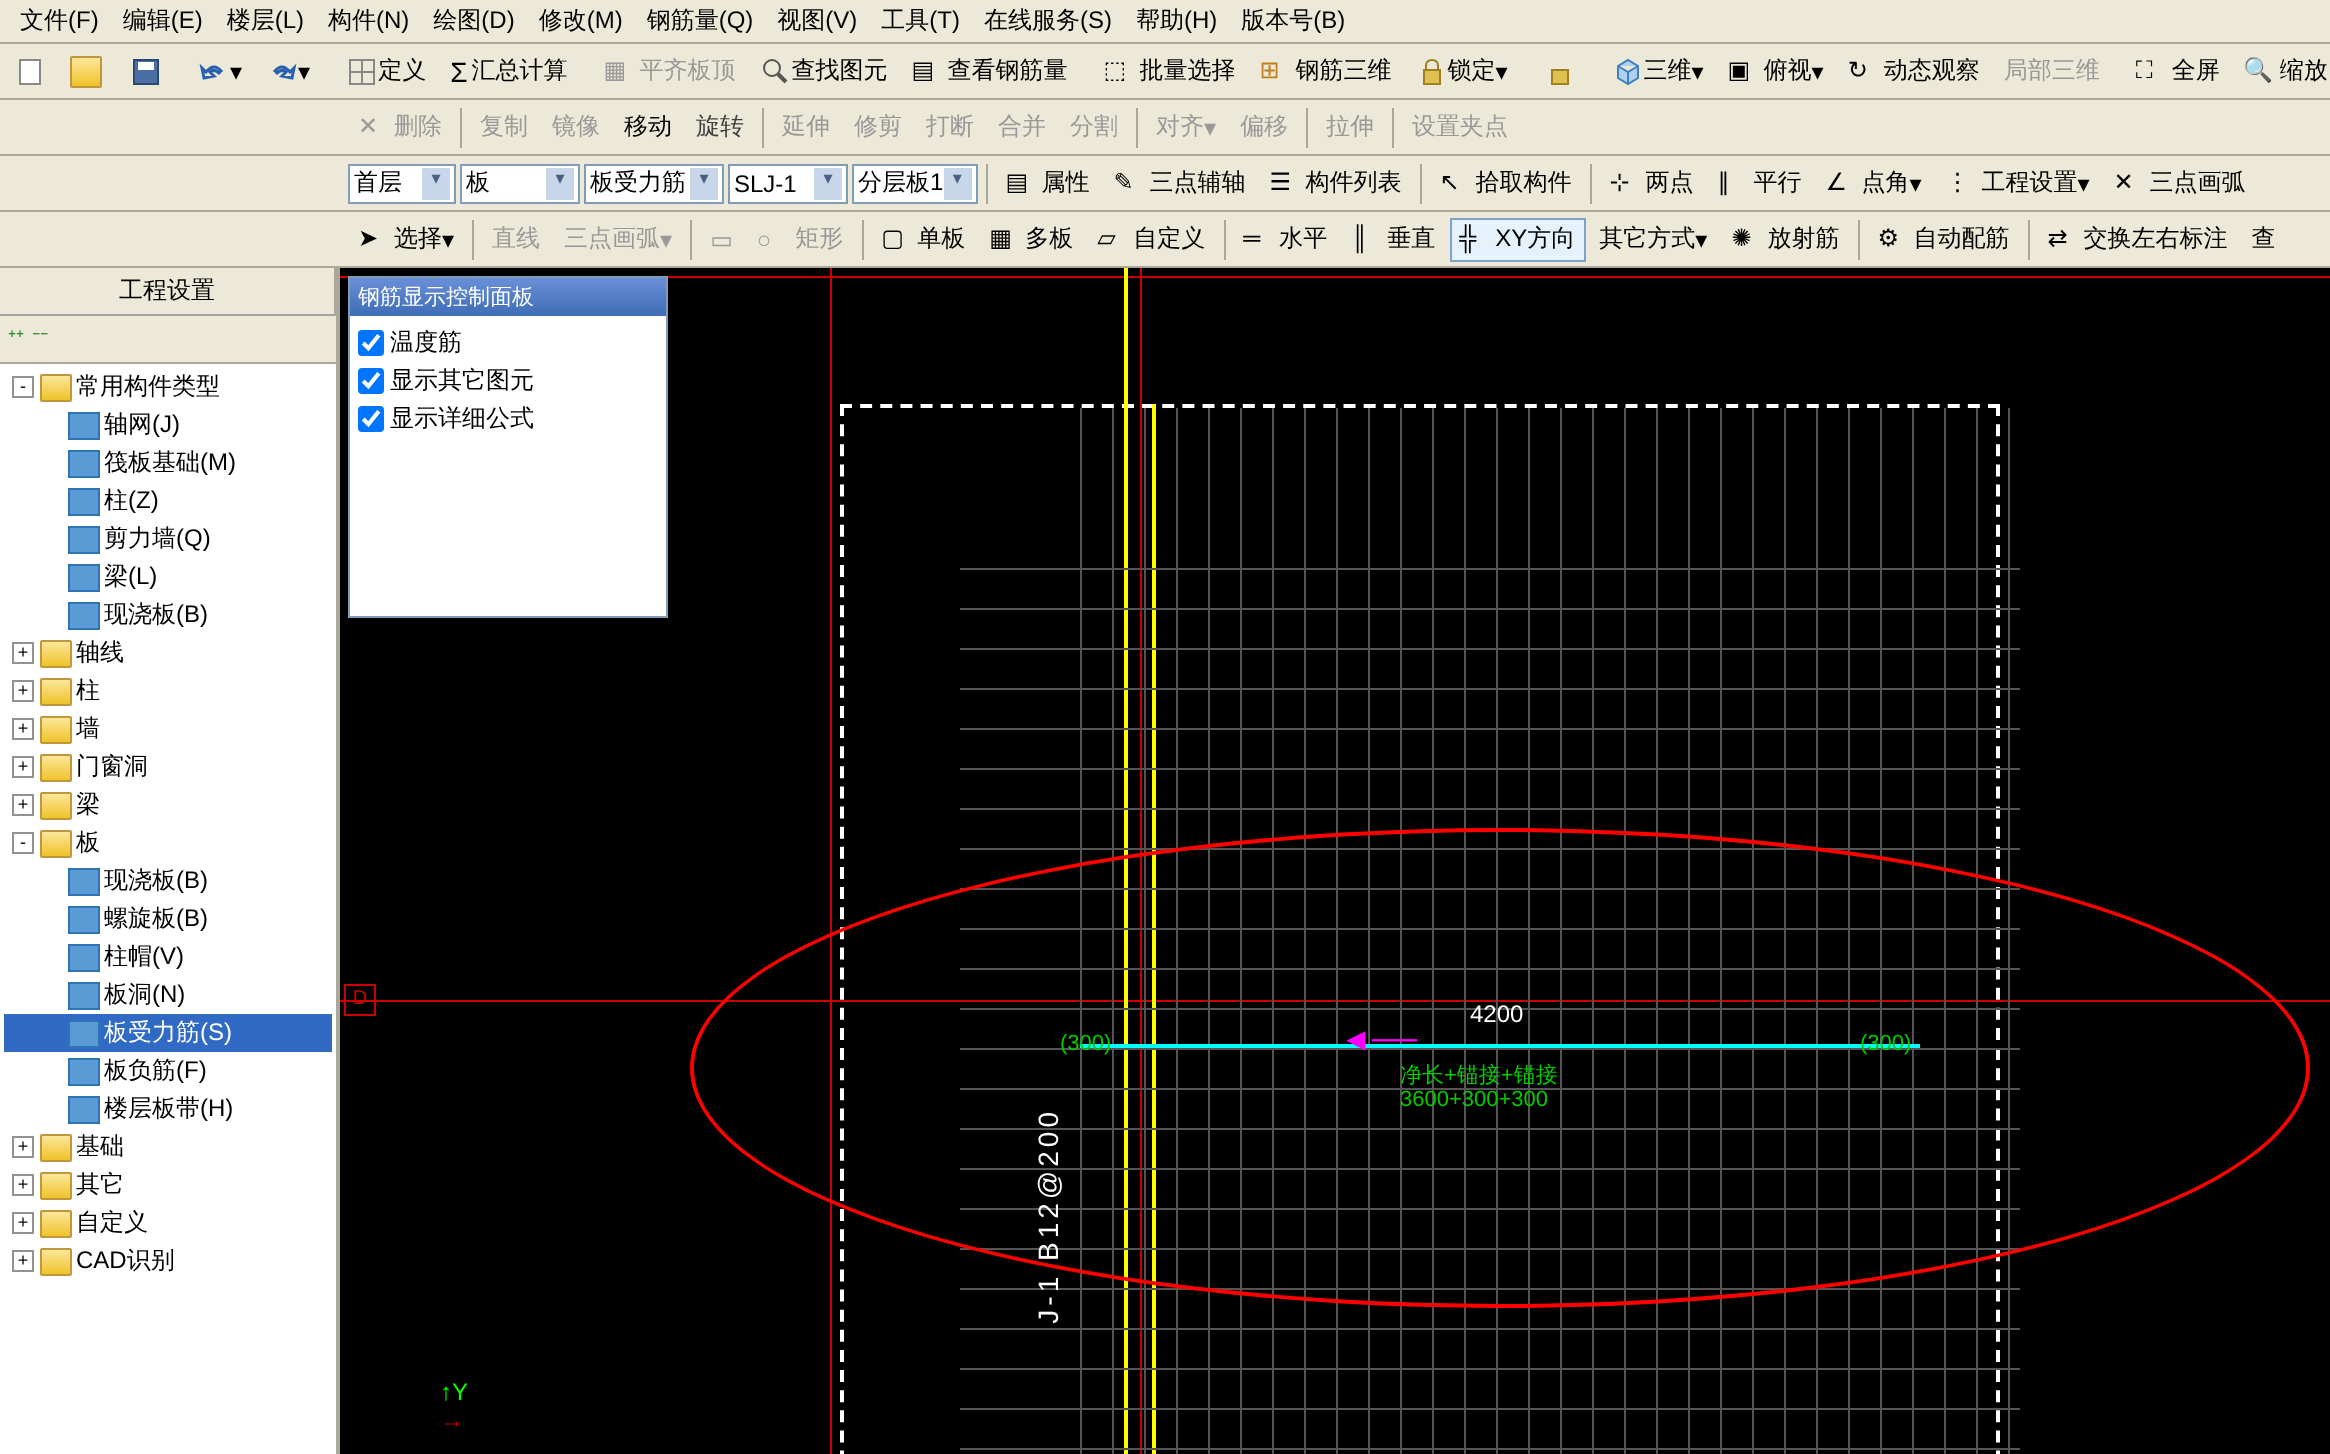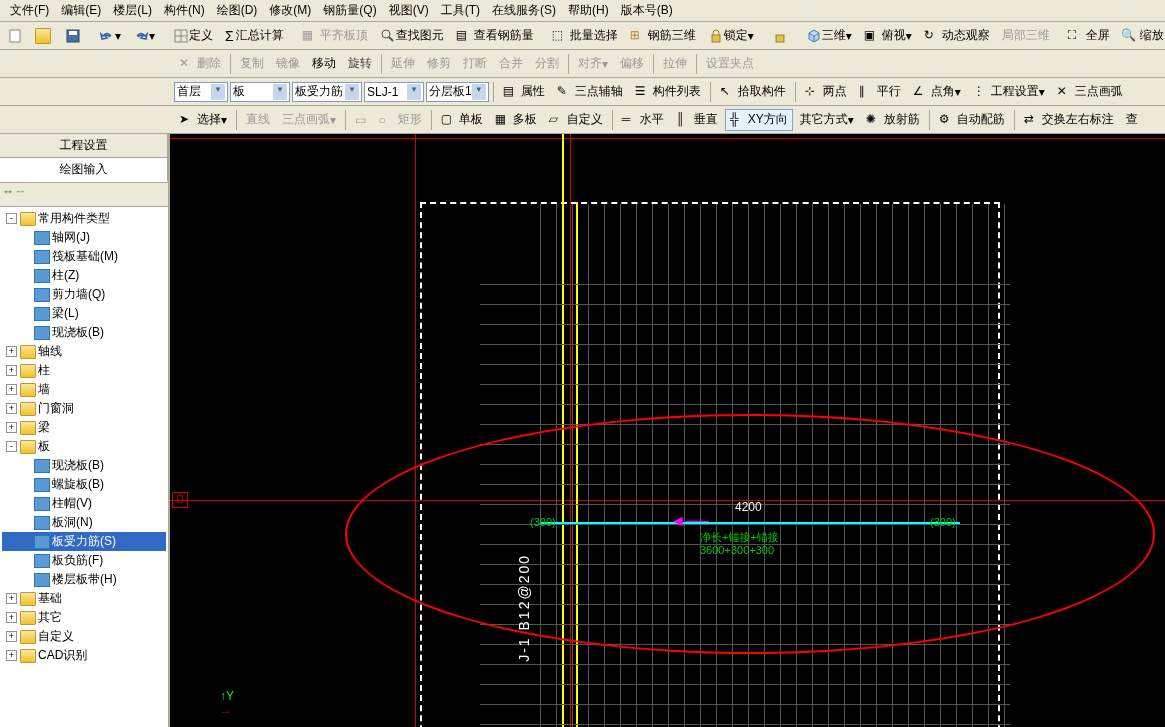--- a/index.html
+++ b/index.html
@@ -327,23 +327,20 @@
   <div class="tbtn">
       <span>查</span>
     </div>
 </div>
 
 <div class="layout">
 
   <div class="sidebar">
     <div class="tabrow">
       <div class="tab">工程设置</div>
-    </div>
-    <div class="tabrow2">
-      <div class="tab active">绘图输入</div>
     </div>
     <div class="iconrow">
       <span style="color:#2a8a2a">⁺⁺</span>
       <span style="color:#2a8a2a">⁻⁻</span>
     </div>
     <div class="tree" id="tree">
         <div class="tnode l1">
           <span class="exp">-</span>
           <span class="tico folder"></span>
           <span>常用构件类型</span>
@@ -548,14 +545,22 @@
 
     <div class="white-txt" style="left:346px;top:420px;writing-mode:vertical-rl;transform:rotate(180deg);letter-spacing:2px;font-size:14px">J-1 B12@200</div>
 
     <div class="ellipse" style="left:175px;top:280px;width:810px;height:240px"></div>
 
     <div class="coord-arrow" style="left:50px;bottom:10px">
       <span style="color:#0f0">↑</span><span style="color:#0f0">Y</span><br>
       <span style="color:#c00">→</span>
     </div>
 
+    <div class="panel">
+      <div class="ptitle">钢筋显示控制面板</div>
+      <div class="pbody">
+        <label class="chk"><input type="checkbox" checked="" style=""><span>温度筋</span></label>
+        <label class="chk"><input type="checkbox" checked="" style=""><span>显示其它图元</span></label>
+        <label class="chk"><input type="checkbox" checked="" style=""><span>显示详细公式</span></label>
+      </div>
+    </div>
   </div>
 </div>
 
 </body></html>

